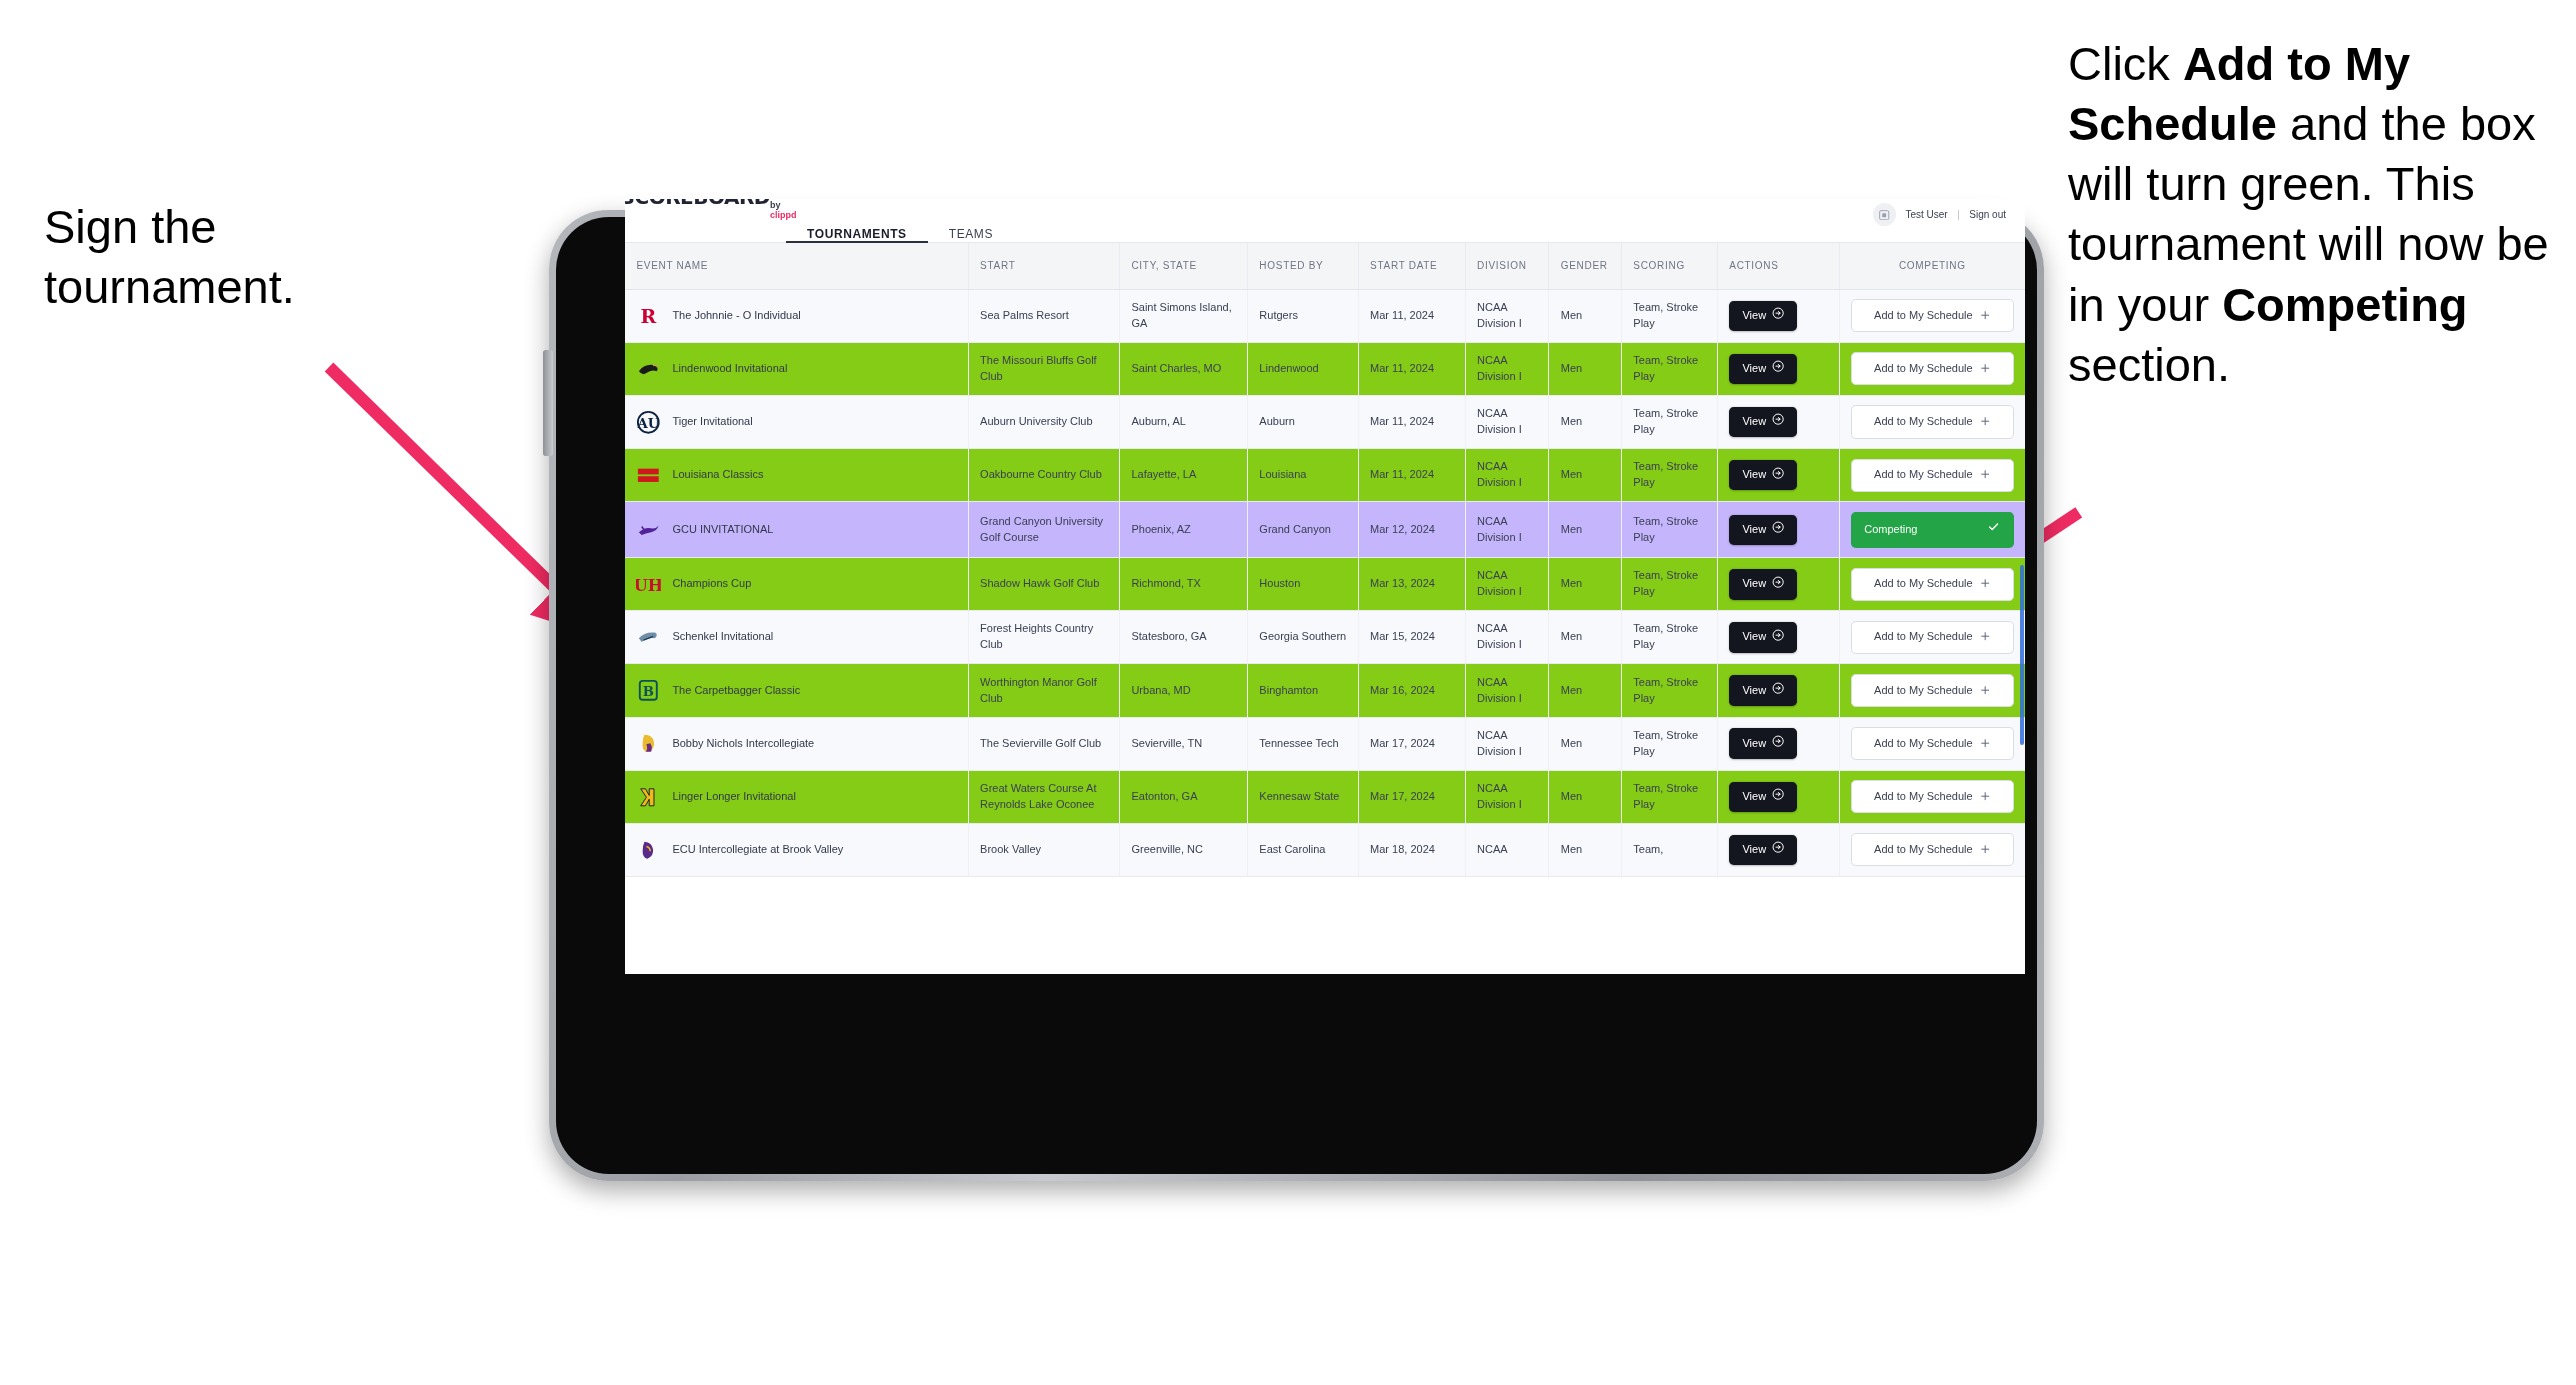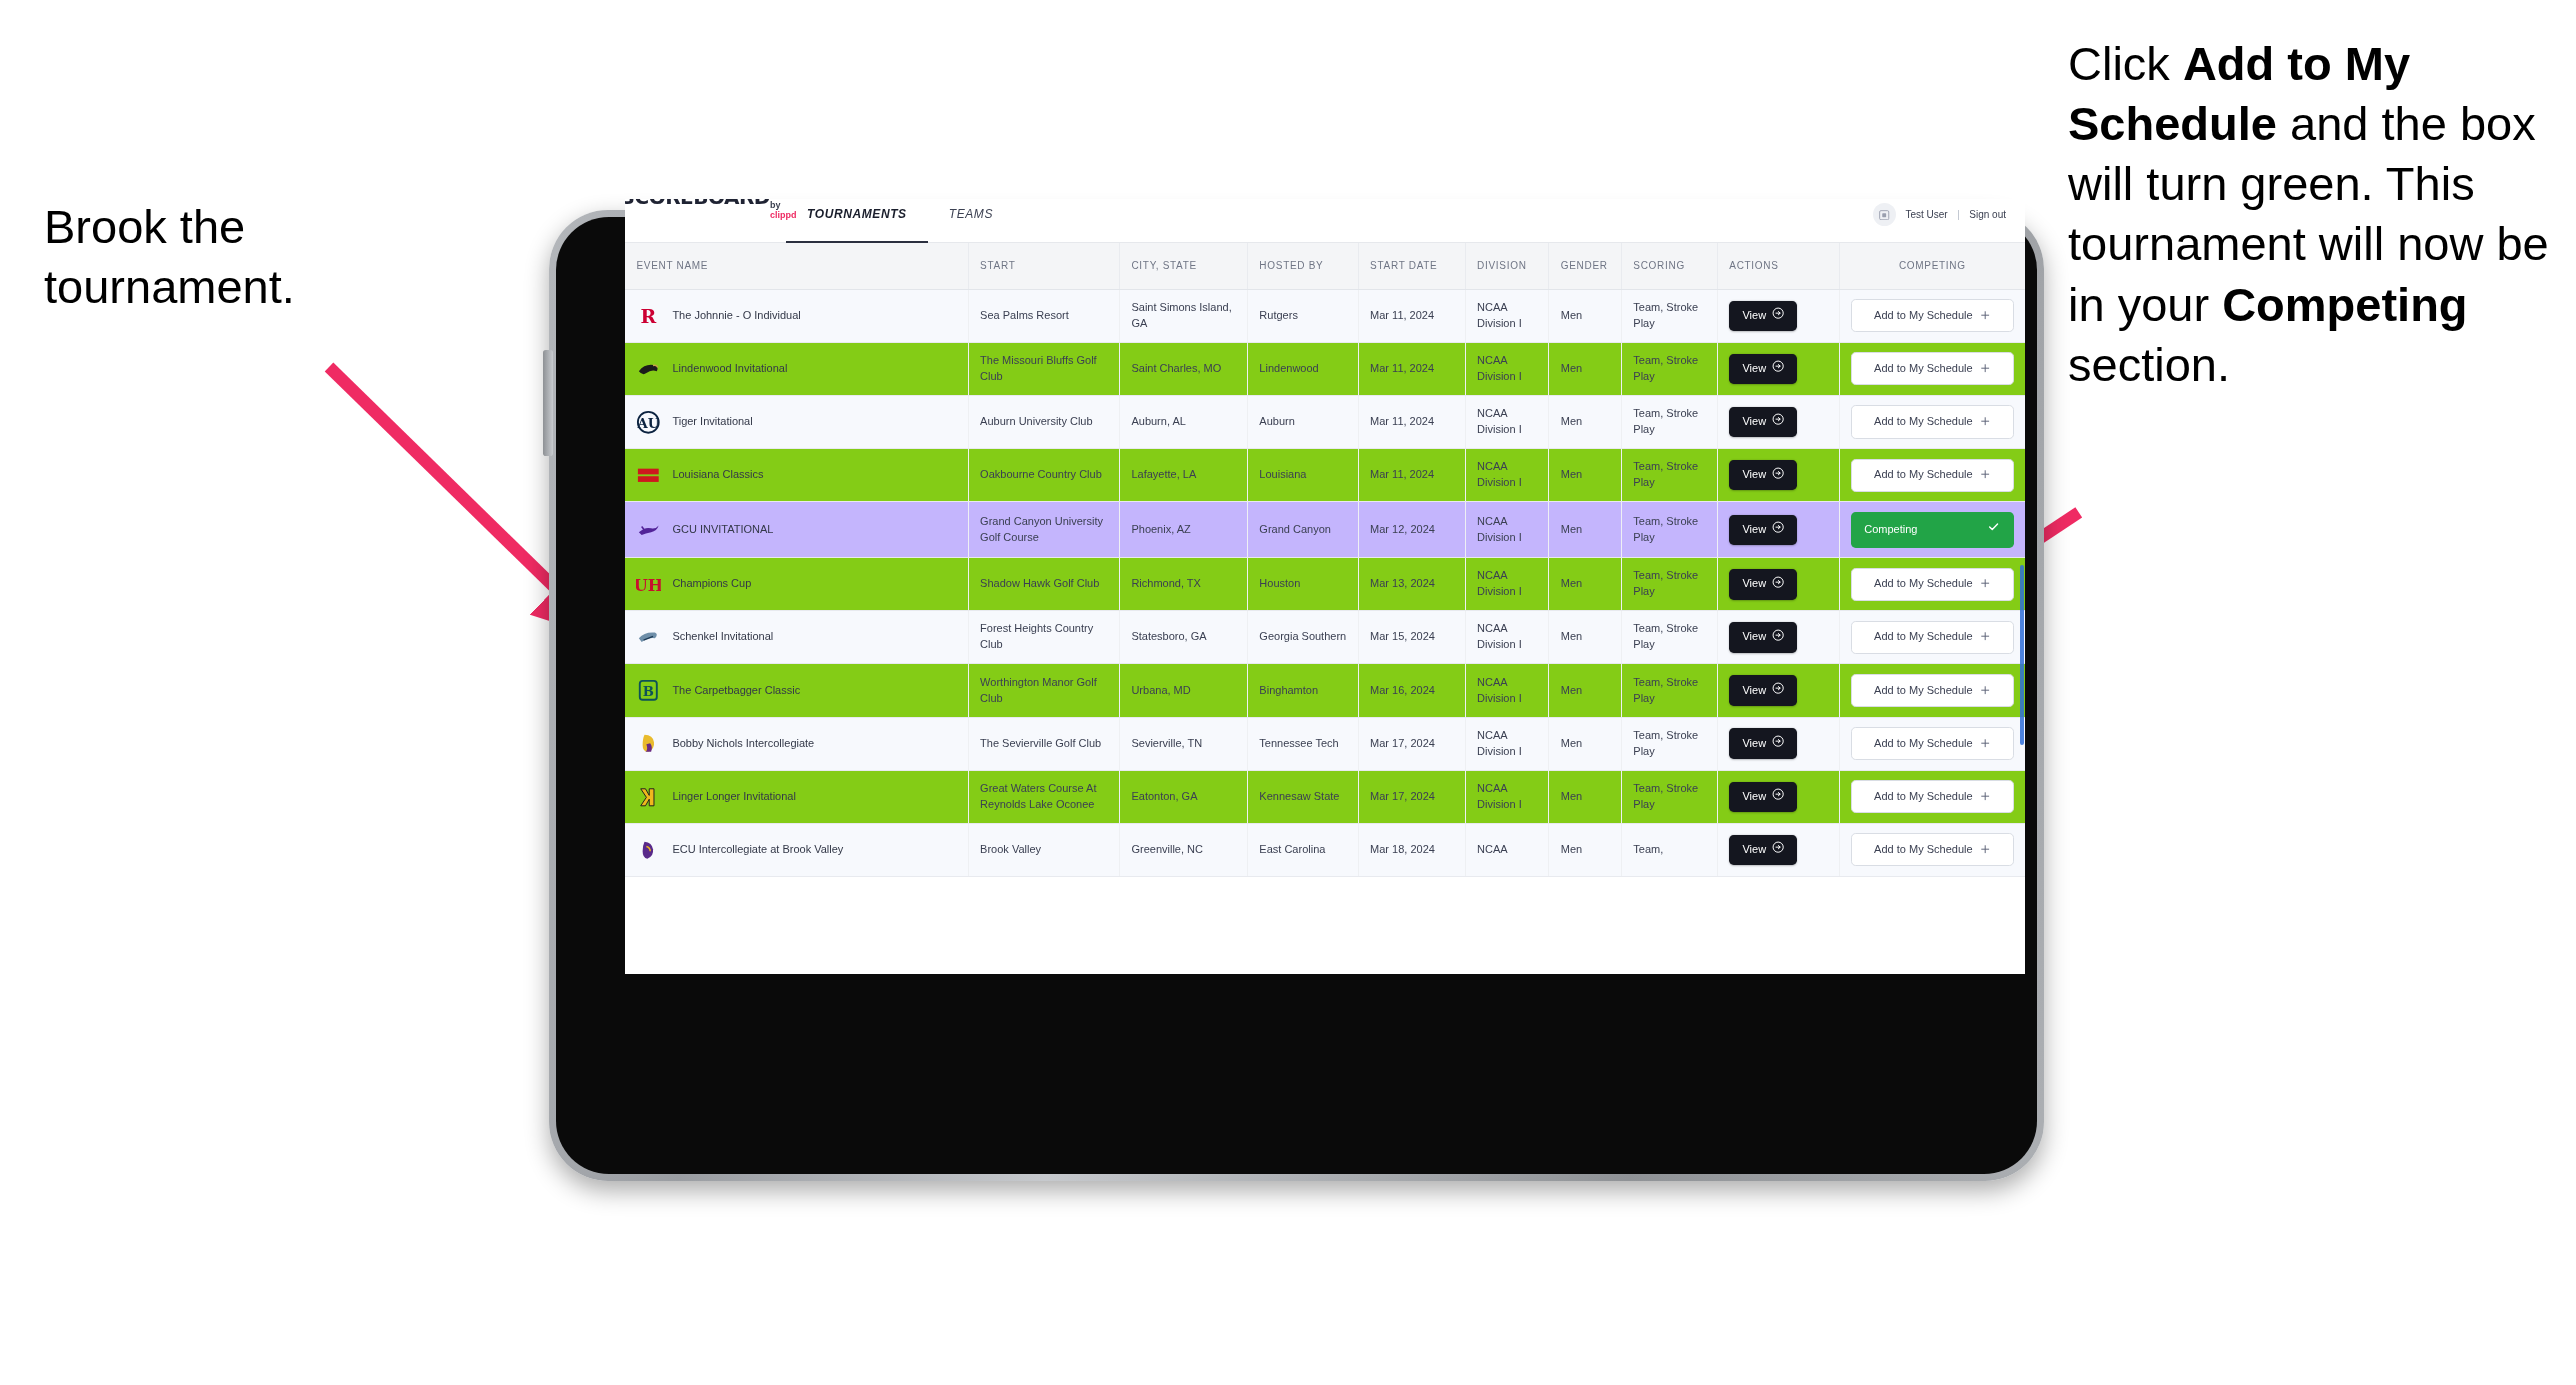--- a/index.html
+++ b/index.html
@@ -63,23 +63,23 @@
   }
   #brand{display:flex;justify-content:center;padding-left:17px;width:144px;}
   #brand-title{
     font-family:"DejaVu Sans",sans-serif;
     font-weight:700;font-size:20px;letter-spacing:-0.5px;color:#1f2333;
     line-height:1;
   }
   #brand-sub{font-size:9px;color:#3a3f4f;margin-top:2.8px;font-weight:600;}
   #brand-sub .clippd{color:#ef2b63;font-weight:800;}
   .nav-tab{
-    display:flex;align-items:center;padding:0 21px;font-size:12px;
+    display:flex;align-items:flex-end;padding:0 21px;font-size:12px;
     letter-spacing:0.6px;color:#3c4152;font-weight:500;cursor:pointer;
-    border-bottom:2.8px solid transparent;margin-bottom:-0.9px;font-style:italic;
+    border-bottom:2.8px solid transparent;margin-bottom:-0.9px;
   }
   .nav-tab.active{border-bottom-color:#2b3040;color:#1a1e2c;font-weight:600;}
   #header-right{
     margin-left:auto;display:flex;align-items:center;gap:9.5px;padding-right:19px;
     font-size:10px;color:#3c4152;
   }
   #avatar{
     width:23px;height:23px;border-radius:50%;background:#eef0f4;
     display:flex;align-items:center;justify-content:center;color:#9a9fae;font-size:10.4px;
   }
@@ -138,21 +138,21 @@
   .tick{font-size:12.3px;color:#fff;}
 
   #scrollbar{
     position:absolute;right:0.9px;top:378px;width:3.8px;height:180px;
     background:#2f6fd8;border-radius:1.9px;opacity:.85;
   }
 </style>
 </head>
 <body>
 
-<div class="anno" id="anno-left">Brook the tournament.</div>
+<div class="anno" id="anno-left">Sign the tournament.</div>
 
 <svg class="arrow" id="arrow-left" style="left:312px;top:350px;" width="312" height="312" viewBox="0 0 330 330">
   <defs>
     <marker id="ah1" markerWidth="6" markerHeight="6" refX="2.2" refY="3" orient="auto">
       <path d="M0,0 L6,3 L0,6 z" fill="#ef2b63"></path>
     </marker>
   </defs>
   <line x1="18" y1="18" x2="278" y2="272" stroke="#ef2b63" stroke-width="13" marker-end="url(#ah1)"></line>
 </svg>
 

